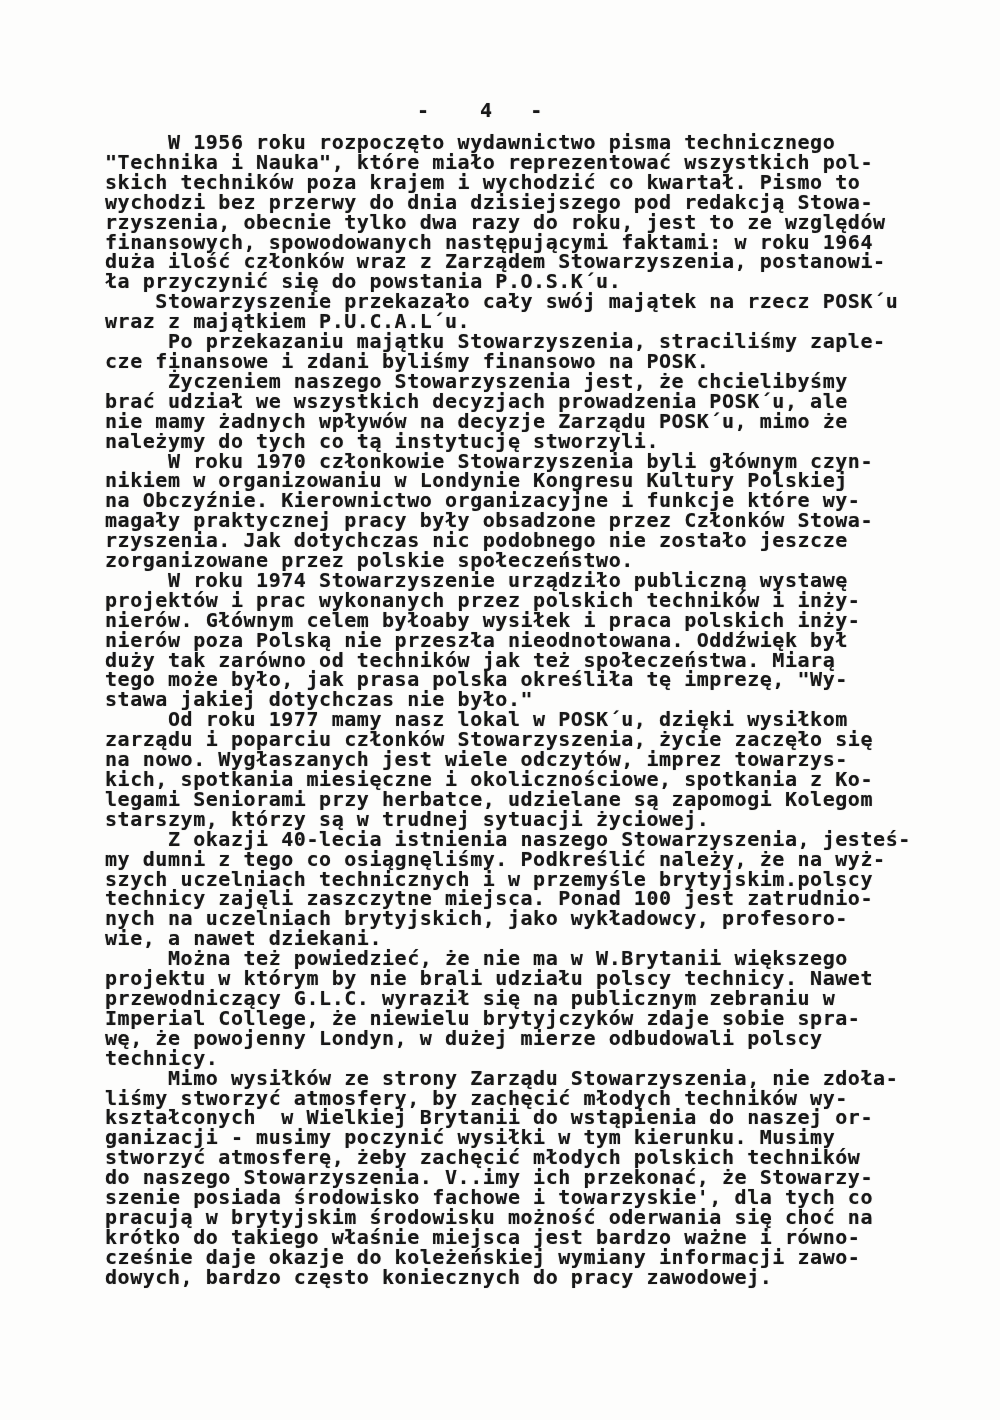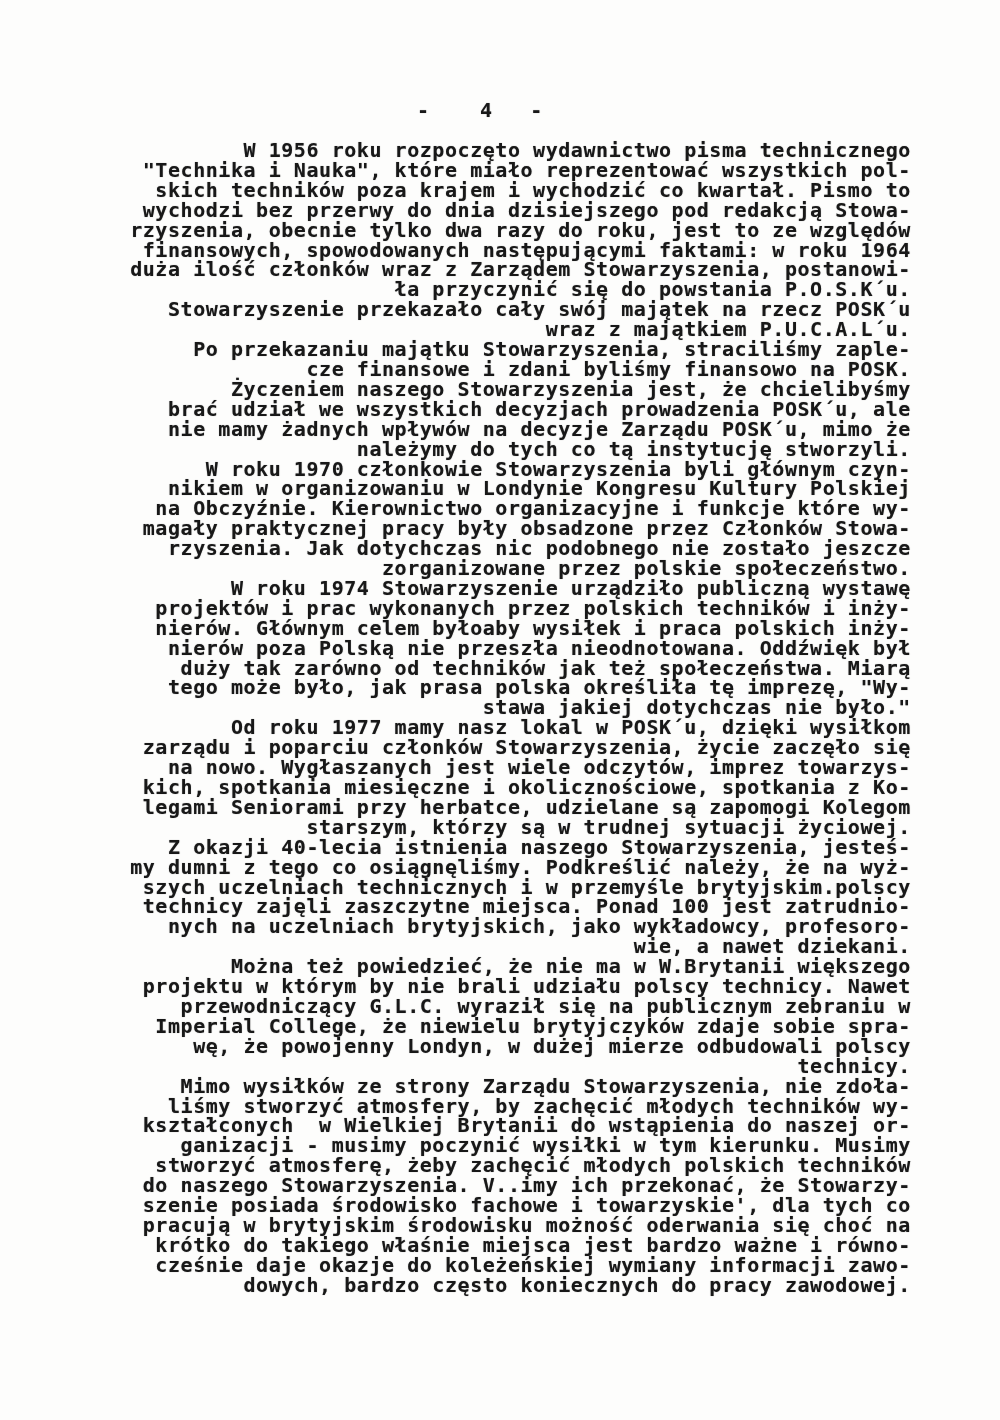--- a/index.html
+++ b/index.html
@@ -25,24 +25,23 @@
   }
   .page-number {
     position: absolute;
     left: 417px;
     top: 100px;
     line-height: 20px;
   }
   .body-text {
     position: absolute;
     left: 105px;
-    top: 141px;
+    top: 133px;
     margin: 0;
     line-height: 19.9px;
-    text-align: right;
   }
 </style>
 </head>
 <body>
 
 <div class="sheet">
   <div class="tw page-number">-    4   -</div>
   <pre class="tw body-text">     W 1956 roku rozpoczęto wydawnictwo pisma technicznego
 "Technika i Nauka", które miało reprezentować wszystkich pol-
 skich techników poza krajem i wychodzić co kwartał. Pismo to

